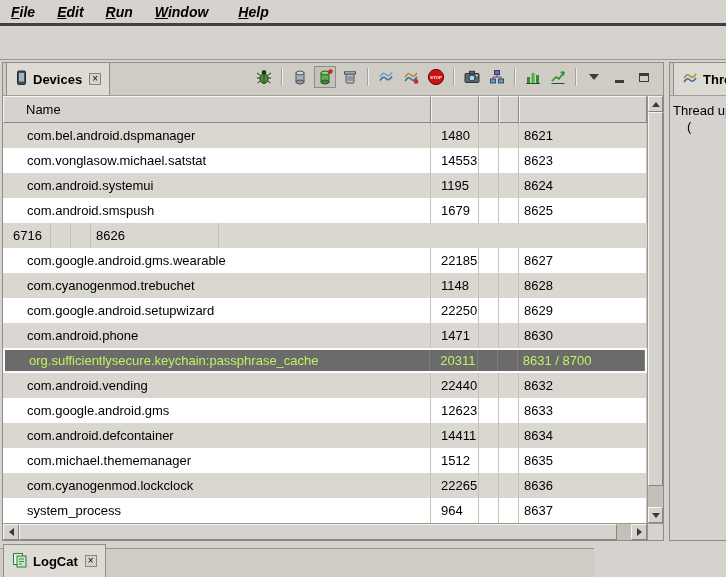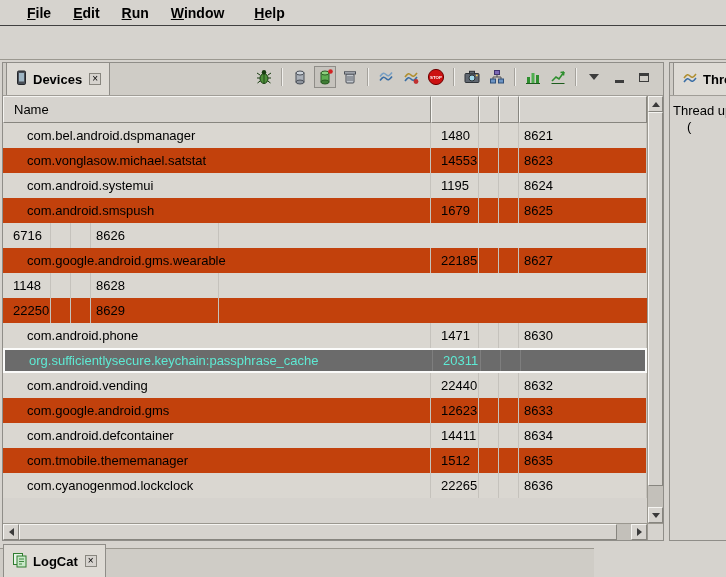--- a/index.html
+++ b/index.html
@@ -7,22 +7,22 @@
   body {
     position:relative;
     background:#d6d3ce;
     font-family:"Liberation Sans", sans-serif;
     color:#000;
   }
 
   
   .menubar {
     position:absolute; left:0; top:0; width:726px; height:26px;
-    background:#d6d3ce; border-bottom:1px solid #404040;
-    display:flex; align-items:center; padding-left:18px; gap:4px;
+    background:#d6d3ce; border-bottom:3px solid #404040;
+    display:flex; align-items:center; padding-left:2px; gap:4px;font-style:italic;
   }
   .menu-item { padding:3px 9px; font-size:14px; font-weight:bold; cursor:default; }
   .menu-item::first-letter { text-decoration:underline; }
   .menu-item.help { margin-left:8px; }
 
   
   .topbar {
     position:absolute; left:0; top:27px; width:726px; height:33px;
     background:#d6d3ce; border-bottom:1px solid #9b9890;
   }
@@ -58,41 +58,41 @@
   }
   .tbtn.pressed { border:1px solid #8f8d88; background:#c6c3bd; }
   .tsep { width:2px; height:18px; border-left:1px solid #a5a29c; border-right:1px solid #f0efec; margin:0 3px; }
   .tri-down { width:0; height:0; border-left:5px solid transparent; border-right:5px solid transparent; border-top:6px solid #3c3c3c; }
   .min-glyph { width:9px; height:3px; background:#3c3c3c; margin-top:8px; }
   .max-glyph { width:10px; height:9px; border:1px solid #3c3c3c; border-top:3px solid #3c3c3c; }
 
   
   .theader { position:absolute; left:0; top:33px; width:644px; height:27px; display:flex; }
   .hcell {
-    background:#d6d3ce; font-size:13px; display:flex; align-items:center; padding-left:10px;
+    background:#d6d3ce; font-size:13px; display:flex; align-items:center; padding-left:22px;
     border-top:1px solid #f5f4f1; border-left:1px solid #f5f4f1;
     border-right:1px solid #87857f; border-bottom:1px solid #87857f;
     overflow:hidden; white-space:nowrap;
   }
   .h-name { width:428px; }
   .h-pid  { width:48px; }
   .h-s1, .h-s2 { width:20px; padding-left:0; }
   .h-port { width:128px; }
 
   .tbody { position:absolute; left:0; top:60px; width:644px; height:400px; overflow:hidden; }
   .trow { height:25px; display:flex; align-items:center; font-size:13px; }
   .trow.even { background:#dad7d1; }
-  .trow.odd  { background:#c2410c; }
+  .trow.odd  { background:#ffffff; }
   .trow .cell { height:100%; display:flex; align-items:center; overflow:hidden; white-space:nowrap; border-right:1px solid #c5c2bc; }
   .c-name { width:428px; padding-left:24px; }
   .c-pid  { width:48px;  padding-left:10px; }
   .c-s1, .c-s2 { width:20px; }
   .c-port { width:128px; padding-left:5px; }
   .trow.selected {
-    background:#6b6b6b; color:#5eead4;
+    background:#6b6b6b; color:#bef264;
     border-top:2px solid #fbfbfa; border-bottom:2px solid #fbfbfa;
     border-left:2px solid #fbfbfa; border-right:2px solid #fbfbfa;
   }
   .trow.selected .cell { border-right-color:#7e7e7e; }
 
   
   .vscroll {
     position:absolute; left:644px; top:33px; width:16px; height:427px;
     background:#c3c0ba; border-left:1px solid #9a978f;
   }
@@ -315,43 +315,46 @@
         <div class="cell c-port">8626</div>
       </div>
       <div class="trow odd">
         <div class="cell c-name">com.google.android.gms.wearable</div>
         <div class="cell c-pid">22185</div>
         <div class="cell c-s1"></div>
         <div class="cell c-s2"></div>
         <div class="cell c-port">8627</div>
       </div>
       <div class="trow even">
+        <div class="cell c-name">com.cyanogenmod.trebuchet</div>
         <div class="cell c-pid">1148</div>
         <div class="cell c-s1"></div>
         <div class="cell c-s2"></div>
         <div class="cell c-port">8628</div>
       </div>
       <div class="trow odd">
+        <div class="cell c-name">com.google.android.setupwizard</div>
         <div class="cell c-pid">22250</div>
         <div class="cell c-s1"></div>
         <div class="cell c-s2"></div>
         <div class="cell c-port">8629</div>
       </div>
       <div class="trow even">
         <div class="cell c-name">com.android.phone</div>
         <div class="cell c-pid">1471</div>
         <div class="cell c-s1"></div>
         <div class="cell c-s2"></div>
         <div class="cell c-port">8630</div>
       </div>
       <div class="trow odd selected">
         <div class="cell c-name">org.sufficientlysecure.keychain:passphrase_cache</div>
         <div class="cell c-pid">20311</div>
         <div class="cell c-s1"></div>
         <div class="cell c-s2"></div>
+        <div class="cell c-port">8631 / 8700</div>
       </div>
       <div class="trow even">
         <div class="cell c-name">com.android.vending</div>
         <div class="cell c-pid">22440</div>
         <div class="cell c-s1"></div>
         <div class="cell c-s2"></div>
         <div class="cell c-port">8632</div>
       </div>
       <div class="trow odd">
         <div class="cell c-name">com.google.android.gms</div>
@@ -361,32 +364,39 @@
         <div class="cell c-port">8633</div>
       </div>
       <div class="trow even">
         <div class="cell c-name">com.android.defcontainer</div>
         <div class="cell c-pid">14411</div>
         <div class="cell c-s1"></div>
         <div class="cell c-s2"></div>
         <div class="cell c-port">8634</div>
       </div>
       <div class="trow odd">
-        <div class="cell c-name">com.tmobile.thememanager</div>
+        <div class="cell c-name">com.michael.thememanager</div>
         <div class="cell c-pid">1512</div>
         <div class="cell c-s1"></div>
         <div class="cell c-s2"></div>
         <div class="cell c-port">8635</div>
       </div>
       <div class="trow even">
         <div class="cell c-name">com.cyanogenmod.lockclock</div>
         <div class="cell c-pid">22265</div>
         <div class="cell c-s1"></div>
         <div class="cell c-s2"></div>
         <div class="cell c-port">8636</div>
+      </div>
+      <div class="trow odd">
+        <div class="cell c-name">system_process</div>
+        <div class="cell c-pid">964</div>
+        <div class="cell c-s1"></div>
+        <div class="cell c-s2"></div>
+        <div class="cell c-port">8637</div>
       </div>
     </div>
 
   <div class="vscroll">
     <div class="varrow up">
         <span class="tri-u"></span>
       </div>
     <div class="vthumb"></div>
     <div class="varrow down">
         <span class="tri-d"></span>

